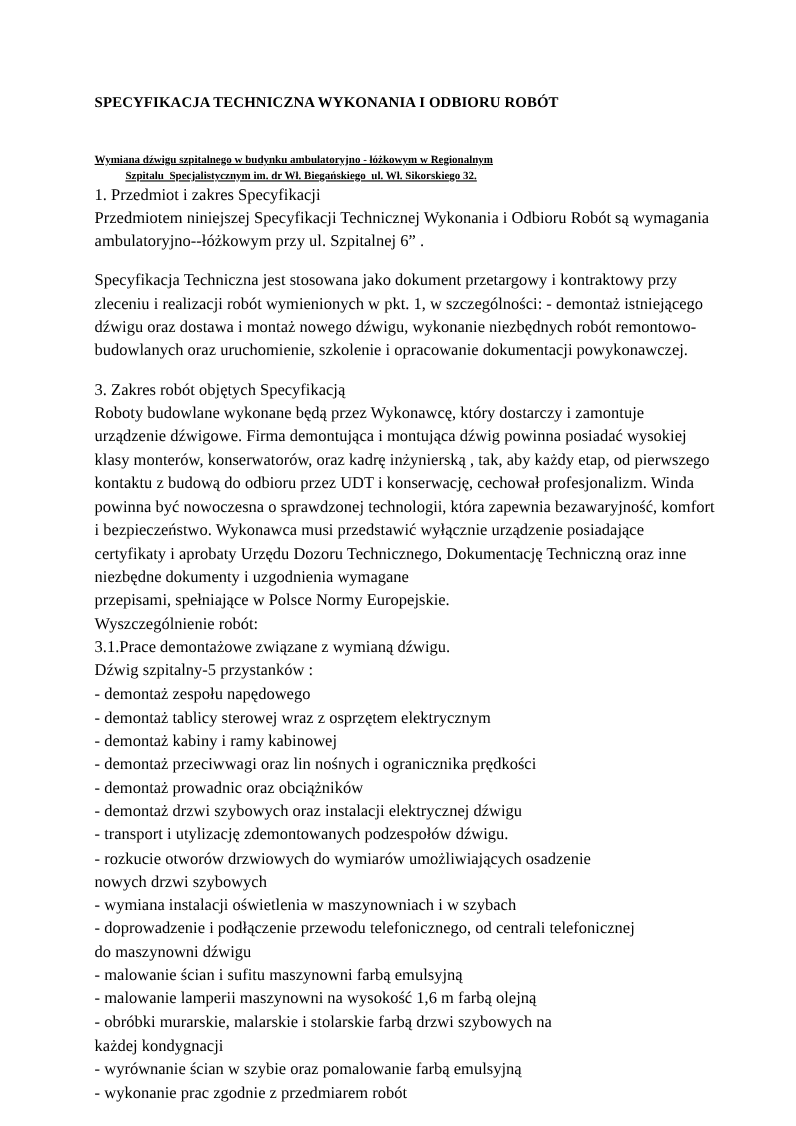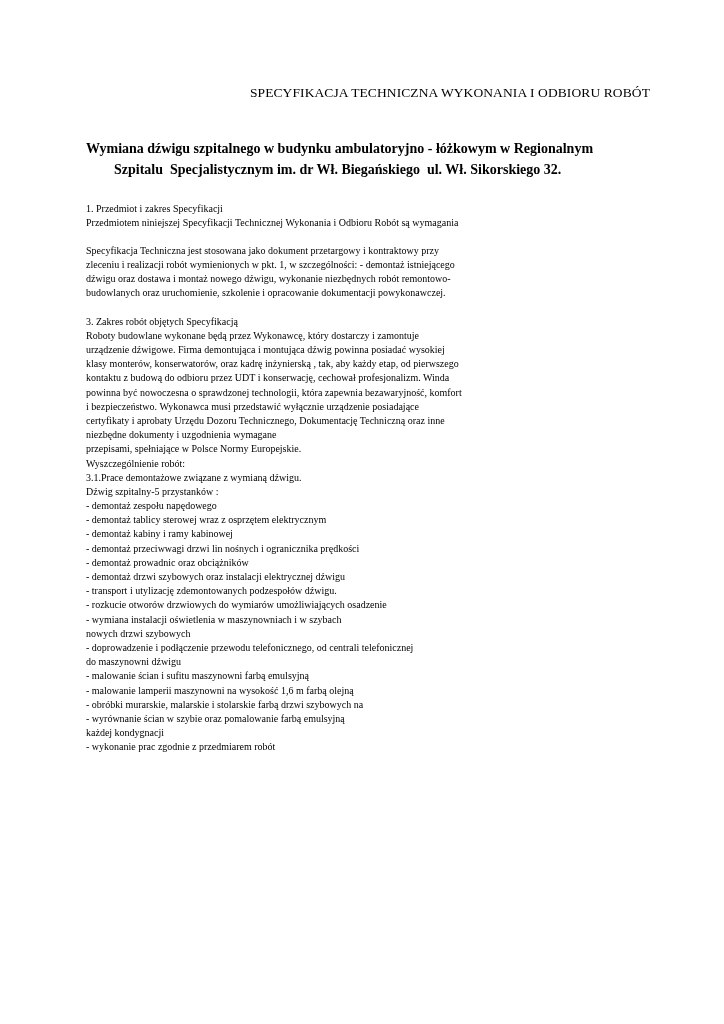--- a/index.html
+++ b/index.html
@@ -17,40 +17,40 @@
   .page {
     position: relative;
     width: 724px;
     height: 1024px;
     background: #ffffff;
     box-sizing: border-box;
     padding: 84px 74px 0 86px;
   }
   .doc-title {
     font-size: 13.5px;
-    font-weight: normal;
-    text-align: right;
+    font-weight: bold;
+    text-align: left;
     letter-spacing: 0.1px;
     margin: 0 0 0 0;
     line-height: 1.3;
   }
   .subtitle-block {
     margin-top: 36px;
-    font-size: 14px;
+    font-size: 10px;
     font-weight: bold;
     line-height: 1.5;
     text-align: left;
+    text-decoration: underline;
   }
   .subtitle-line-2 {
     display: block;
     padding-left: 28px;
   }
   .body-block {
-    margin-top: 22px;
-    font-size: 10px;
+    font-size: 15px;
     line-height: 1.42;
   }
   .para {
     margin: 0 0 0 0;
   }
   .para + .para {
     margin-top: 14px;
   }
   .line {
     display: block;
@@ -67,20 +67,21 @@
   <div class="subtitle-block">
     <span class="line">Wymiana dźwigu szpitalnego w budynku ambulatoryjno - łóżkowym w Regionalnym</span>
     <span class="line subtitle-line-2">Szpitalu  Specjalistycznym im. dr Wł. Biegańskiego  ul. Wł. Sikorskiego 32.</span>
   </div>
 
   <div class="body-block">
 
     <div class="para">
       <span class="line">1. Przedmiot i zakres Specyfikacji</span>
       <span class="line">Przedmiotem niniejszej Specyfikacji Technicznej Wykonania i Odbioru Robót są wymagania</span>
+      <span class="line">ambulatoryjno--łóżkowym przy ul. Szpitalnej 6” .</span>
     </div>
 
     <div class="para">
       <span class="line">Specyfikacja Techniczna jest stosowana jako dokument przetargowy i kontraktowy przy</span>
       <span class="line">zleceniu i realizacji robót wymienionych w pkt. 1, w szczególności: - demontaż istniejącego</span>
       <span class="line">dźwigu oraz dostawa i montaż nowego dźwigu, wykonanie niezbędnych robót remontowo-</span>
       <span class="line">budowlanych oraz uruchomienie, szkolenie i opracowanie dokumentacji powykonawczej.</span>
     </div>
 
     <div class="para">
@@ -93,32 +94,32 @@
       <span class="line">i bezpieczeństwo. Wykonawca musi przedstawić wyłącznie urządzenie posiadające</span>
       <span class="line">certyfikaty i aprobaty Urzędu Dozoru Technicznego, Dokumentację Techniczną oraz inne</span>
       <span class="line">niezbędne dokumenty i uzgodnienia wymagane</span>
       <span class="line">przepisami, spełniające w Polsce Normy Europejskie.</span>
       <span class="line">Wyszczególnienie robót:</span>
       <span class="line">3.1.Prace demontażowe związane z wymianą dźwigu.</span>
       <span class="line">Dźwig szpitalny-5 przystanków :</span>
       <span class="line">- demontaż zespołu napędowego</span>
       <span class="line">- demontaż tablicy sterowej wraz z osprzętem elektrycznym</span>
       <span class="line">- demontaż kabiny i ramy kabinowej</span>
-      <span class="line">- demontaż przeciwwagi drzwi lin nośnych i ogranicznika prędkości</span>
+      <span class="line">- demontaż przeciwwagi oraz lin nośnych i ogranicznika prędkości</span>
       <span class="line">- demontaż prowadnic oraz obciążników</span>
       <span class="line">- demontaż drzwi szybowych oraz instalacji elektrycznej dźwigu</span>
       <span class="line">- transport i utylizację zdemontowanych podzespołów dźwigu.</span>
       <span class="line">- rozkucie otworów drzwiowych do wymiarów umożliwiających osadzenie</span>
+      <span class="line">nowych drzwi szybowych</span>
       <span class="line">- wymiana instalacji oświetlenia w maszynowniach i w szybach</span>
-      <span class="line">nowych drzwi szybowych</span>
       <span class="line">- doprowadzenie i podłączenie przewodu telefonicznego, od centrali telefonicznej</span>
       <span class="line">do maszynowni dźwigu</span>
       <span class="line">- malowanie ścian i sufitu maszynowni farbą emulsyjną</span>
       <span class="line">- malowanie lamperii maszynowni na wysokość 1,6 m farbą olejną</span>
       <span class="line">- obróbki murarskie, malarskie i stolarskie farbą drzwi szybowych na</span>
+      <span class="line">każdej kondygnacji</span>
       <span class="line">- wyrównanie ścian w szybie oraz pomalowanie farbą emulsyjną</span>
-      <span class="line">każdej kondygnacji</span>
       <span class="line">- wykonanie prac zgodnie z przedmiarem robót</span>
       <span class="line"></span>
     </div>
 
   </div>
 </div>
 
 </body></html>

